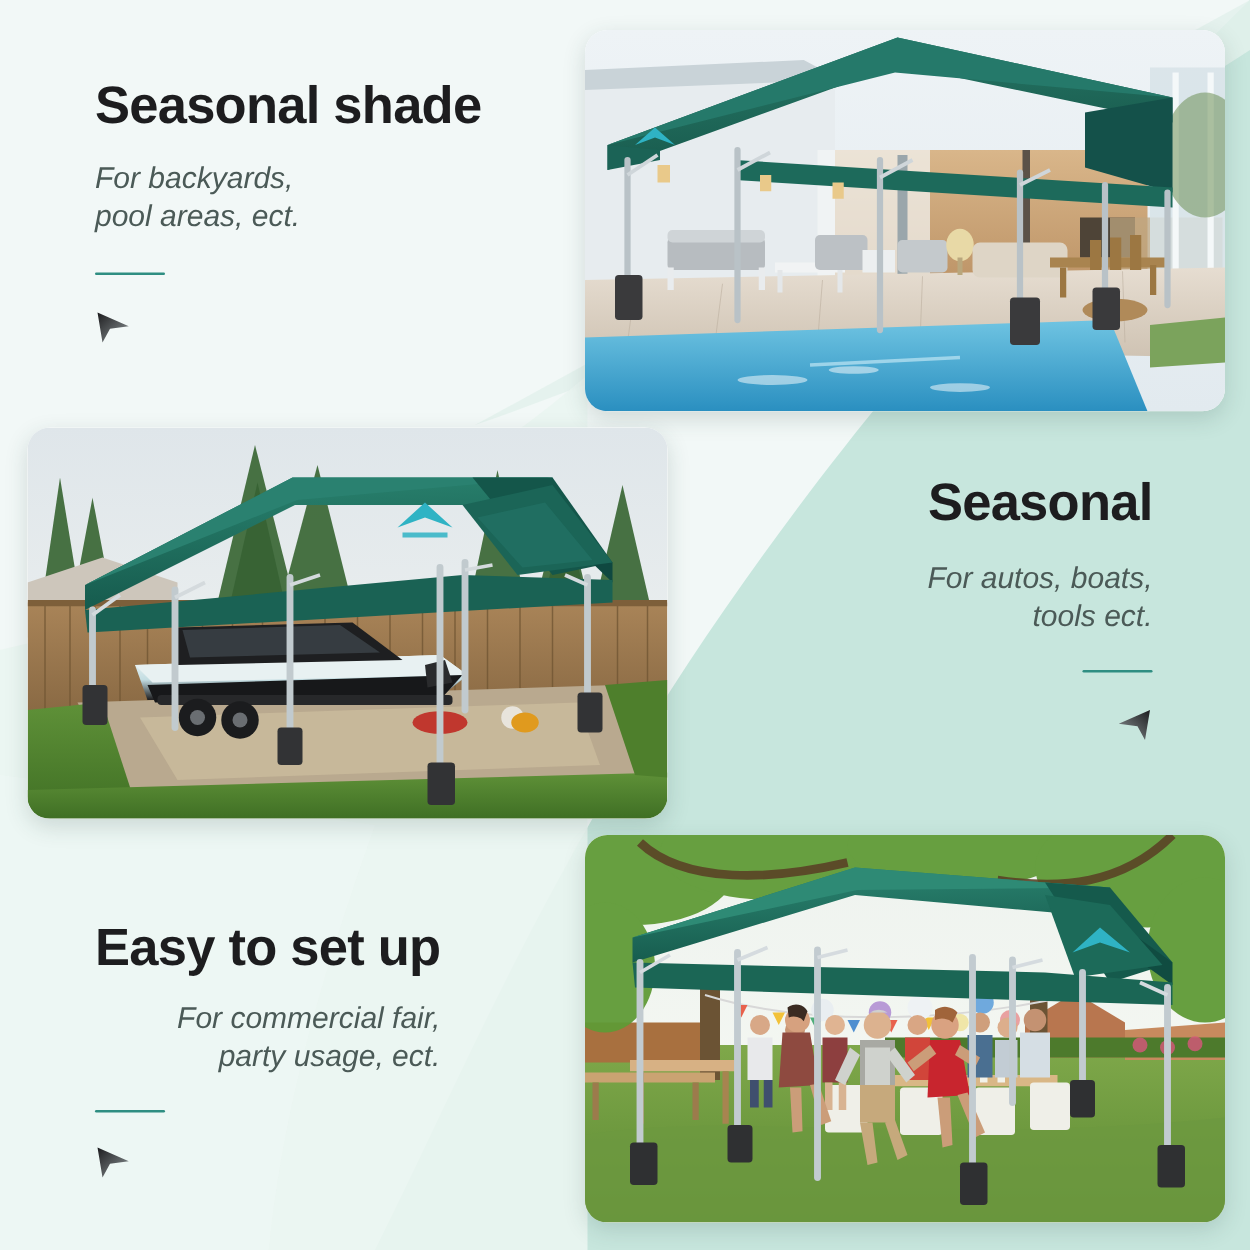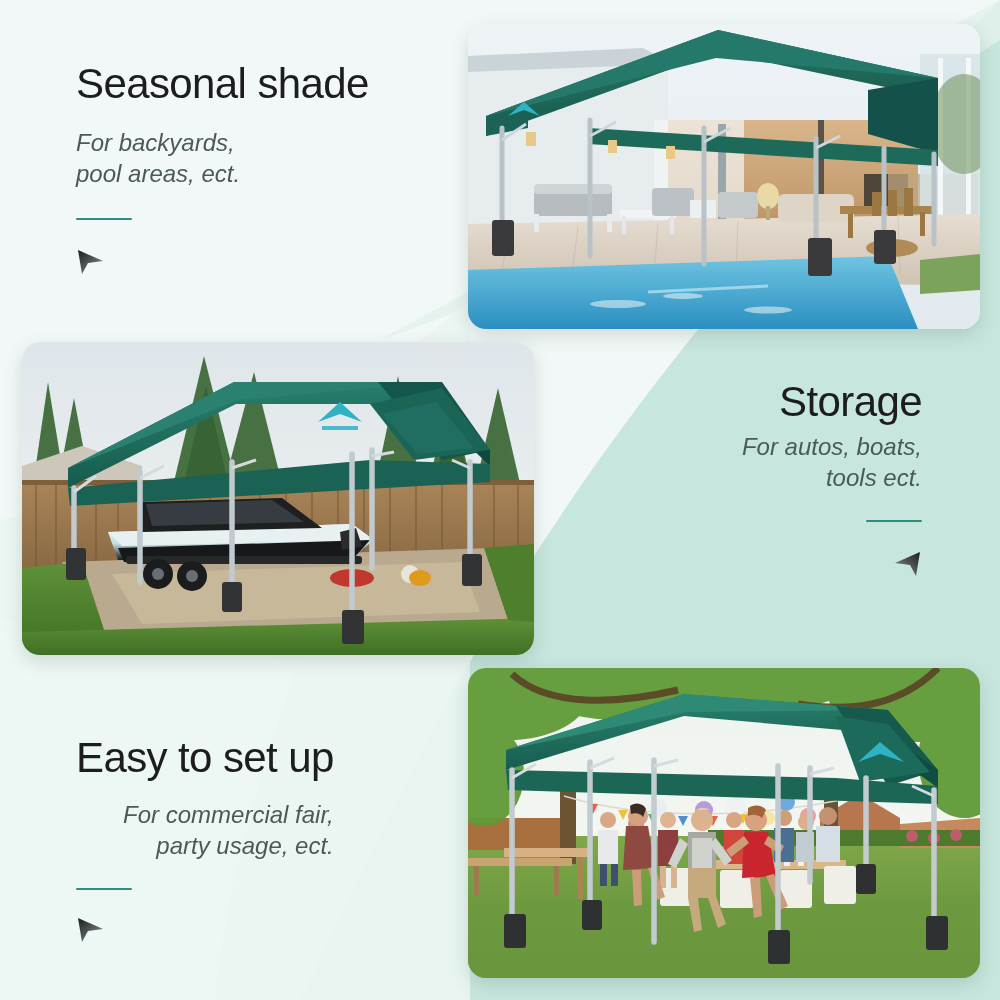--- a/index.html
+++ b/index.html
@@ -42,21 +42,21 @@
 
   #photo-card-pool   { left: 468px; top: 24px;  width: 512px; height: 305px; }
   #photo-card-boat   { left: 22px;  top: 342px; width: 512px; height: 313px; }
   #photo-card-party  { left: 468px; top: 668px; width: 512px; height: 310px; }
 
   
   .text-block { position: absolute; }
 
   .block-title {
     font-size: 42px;
-    font-weight: 400;
+    font-weight: 700;
     color: #1d1d1f;
     letter-spacing: -0.6px;
     line-height: 1.05;
     margin: 0;
     white-space: nowrap;
   }
   .block-subtitle {
     font-size: 24px;
     font-weight: 400;
     color: #4b5a57;
@@ -78,21 +78,21 @@
   #block-seasonal .accent-rule    { margin-top: 28px; }
   #block-seasonal .arrow-wrap     { margin-top: 28px; }
 
   #block-easy      { left: 76px; top: 736px; text-align: left; }
   #block-easy .block-subtitle { margin-top: 20px; text-align: right; }
   #block-easy .accent-rule    { margin-top: 26px; }
   #block-easy .arrow-wrap     { margin-top: 26px; }
 
   
   #block-storage   { right: 78px; top: 380px; text-align: right; }
-  #block-storage .block-subtitle { margin-top: 8px; }
+  #block-storage .block-subtitle { margin-top: 24px; }
   #block-storage .accent-rule    { margin-top: 26px; margin-left: auto; }
   #block-storage .arrow-wrap     { margin-top: 28px; display: flex; justify-content: flex-end; }
 
   .arrow-wrap { line-height: 0; }
   .arrow-wrap svg { display: block; }
 </style>
 </head>
 <body>
 
 <div id="infographic">
@@ -580,21 +580,21 @@
             <stop offset="0%" stop-color="#1c1c1e"></stop>
             <stop offset="100%" stop-color="#8e9698"></stop>
           </linearGradient>
         </defs>
         <path d="M2 2 L27 13 L12 15 L6 26 Z" fill="url(#arrowGradR1)"></path>
       </svg>
     </div>
   </div>
 
   <div class="text-block" id="block-storage">
-    <h2 class="block-title">Storage</h2>
+    <h2 class="block-title">Seasonal</h2>
     <p class="block-subtitle">For autos, boats,
 tools ect.</p>
     <div class="accent-rule"></div>
     <div class="arrow-wrap">
       <svg width="30" height="28" viewBox="0 0 30 28" aria-hidden="true">
         <defs>
           <linearGradient id="arrowGradL1" x1="1" y1="0" x2="0" y2="1">
             <stop offset="0%" stop-color="#1c1c1e"></stop>
             <stop offset="100%" stop-color="#8e9698"></stop>
           </linearGradient>

